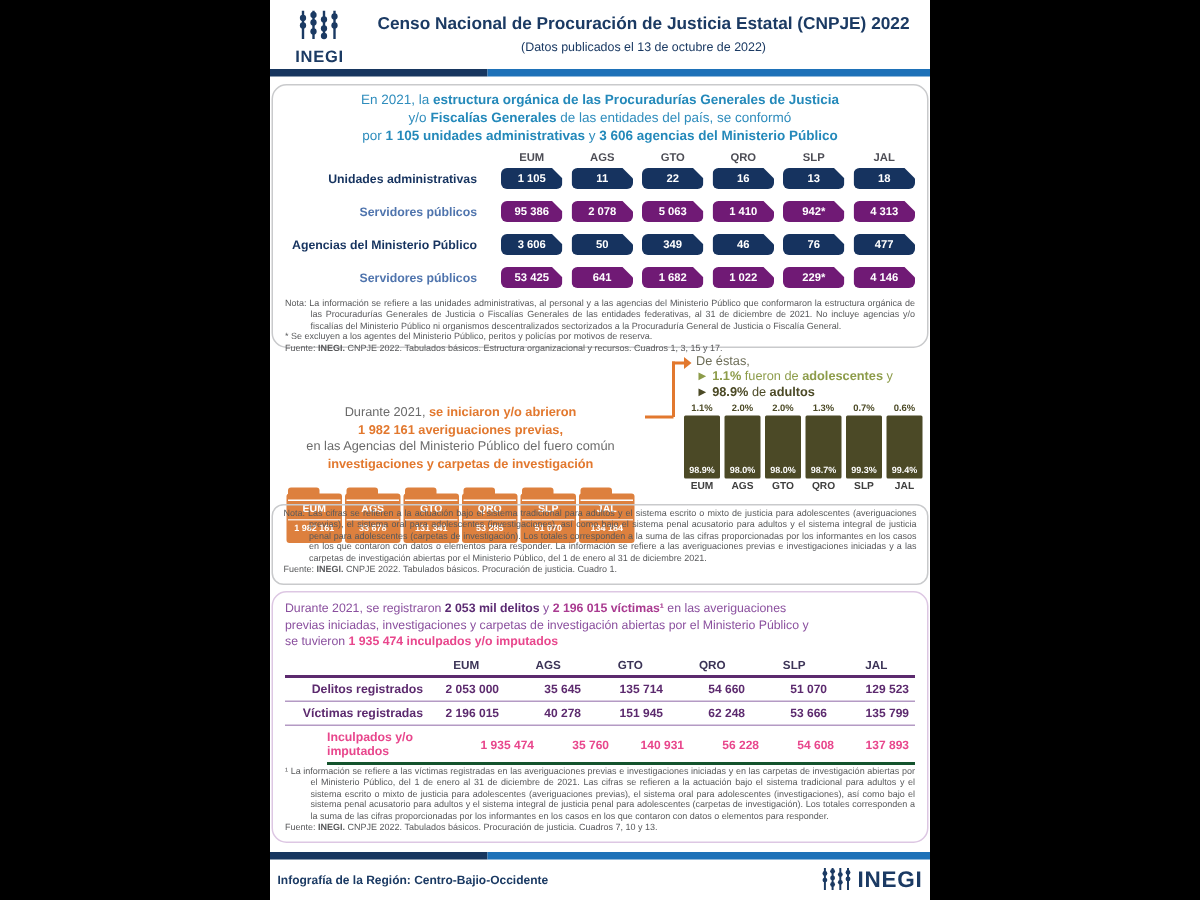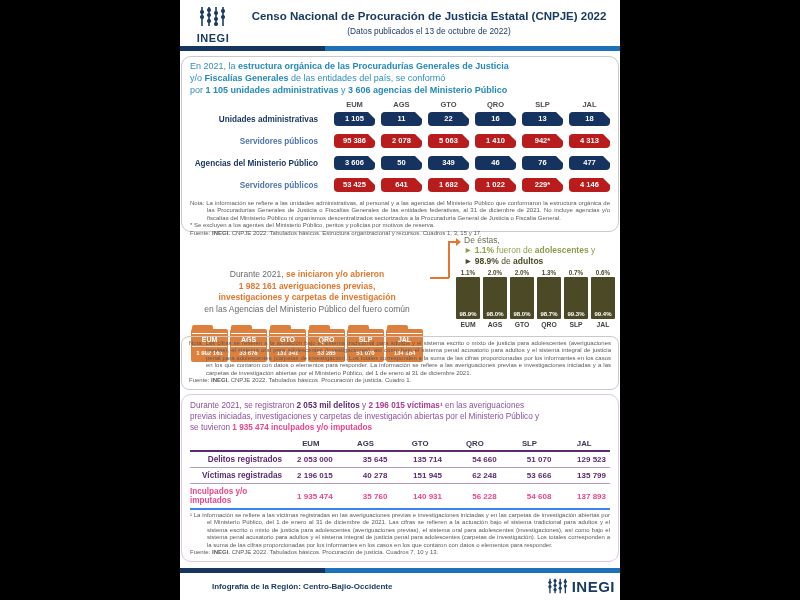--- a/index.html
+++ b/index.html
@@ -16,30 +16,30 @@
   .title{font-weight:bold;font-size:11.5px;color:#1b3a63;line-height:13px;}
   .subtitle{font-size:8.3px;color:#1b3a63;margin-top:3px;}
   .duobar{position:absolute;left:0;right:0;height:5px;display:flex;}
   .duobar .d1{width:33%;background:#17365f;}
   .duobar .d2{flex:1;background:#1e71b8;}
   .bar-top{top:46px;} .bar-bot{top:568px;}
 
   
   .sec1{position:absolute;top:56px;left:1px;right:1px;height:176px;border:1.5px solid #c9cacc;
         border-radius:10px;box-sizing:border-box;padding:3px 8px 0;}
-  .s1intro{font-size:9px;line-height:12px;white-space:nowrap;}
+  .s1intro{text-align:center;font-size:9px;line-height:12px;white-space:nowrap;}
   .tr{color:#2f8dbd;} .tb{color:#2489ba;font-weight:bold;}
   .t1row{display:grid;grid-template-columns:138px repeat(6,1fr);column-gap:6px;align-items:center;margin-bottom:8px;}
   .t1hdr{margin-top:4px;margin-bottom:3px;}
   .t1colh{text-align:center;font-weight:bold;font-size:7.5px;color:#4d4d55;}
   .t1label{text-align:right;padding-right:10px;font-weight:bold;font-size:8.2px;line-height:9px;}
   .t1label.dark{color:#16335f;} .t1label.light{color:#4f74ad;}
   .tagcell{height:14px;line-height:14px;text-align:center;color:#fff;font-weight:bold;font-size:7.5px;
            border-radius:4px;clip-path:polygon(0 0,calc(100% - 7px) 0,100% 7px,100% 100%,0 100%);}
-  .tagcell.dark{background:#16335f;} .tagcell.light{background:#b91c1c;}
+  .tagcell.dark{background:#16335f;} .tagcell.light{background:#701a75;}
   .note{font-size:6px;line-height:7.4px;color:#58595b;text-align:justify;}
   .hang{padding-left:17px;text-indent:-17px;}
   .src b{font-weight:bold;}
   .mt2{margin-top:2px;}
 
   
   .sec2{position:absolute;top:234px;left:0;right:0;height:100px;}
   .s2left{position:absolute;left:0;top:2px;width:254px;text-align:center;margin-top:33px;}
   .s2line{font-size:8.5px;line-height:11.5px;white-space:nowrap;}
   .gy{color:#6a6a6a;} .ob{color:#e2782e;font-weight:bold;}
@@ -76,29 +76,29 @@
   .sec3{position:absolute;top:394px;left:1px;right:1px;height:168px;border:1.5px solid #ddc7e3;
         border-radius:10px;box-sizing:border-box;padding:5px 8px 0;}
   .s3intro{text-align:left;font-size:8.2px;line-height:11px;white-space:nowrap;}
   .pr{color:#8a4f9e;} .pb{color:#5b2a72;font-weight:bold;} .vb{color:#a93a90;font-weight:bold;}
   .kb{color:#e8468c;font-weight:bold;}
   .t3grid{margin-top:3px;}
   .t3row{display:grid;grid-template-columns:92px repeat(6,1fr);column-gap:3px;align-items:center;padding:3px 0;}
   .t3colh{text-align:center;font-weight:bold;font-size:7.8px;color:#3c3457;}
   .t3hdr{border-bottom:2px solid #5c2a6e;padding-bottom:2px;}
   .t3row.thin{border-bottom:1px solid #b49ac4;}
-  .t3body .t3row:last-child{border-bottom:2px solid #3b82f6;}
+  .t3body .t3row:last-child{border-bottom:2px solid #14532d;margin-left:28px;}
   .t3label{font-weight:bold;font-size:8.2px;line-height:9px;}
   .t3val{text-align:right;font-weight:bold;font-size:8px;padding-right:4px;}
   .t3row.purple .t3label,.t3row.purple .t3val{color:#5c2a6e;text-align:right;}
   .t3row.pink .t3label,.t3row.pink .t3val{color:#e8468c;}
 
   
   .footer{position:absolute;top:576px;left:5px;right:5px;height:20px;display:flex;
-          justify-content:space-between;align-items:center;margin-left:27px;}
+          justify-content:space-between;align-items:center;}
   .fcap{font-weight:bold;font-size:8px;color:#1b3a63;}
   .flogo{display:flex;align-items:center;gap:3px;}
   .flogo .lg-txt{font-weight:bold;font-size:15px;color:#1b3a63;letter-spacing:.5px;}
 </style>
 </head>
 <body>
 
 <div class="stage">
   <div class="page">
 
@@ -189,22 +189,22 @@
         </div>
       <div class="note hang">Nota: La información se refiere a las unidades administrativas, al personal y a las agencias del Ministerio Público que conformaron la estructura orgánica de las Procuradurías Generales de Justicia o Fiscalías Generales de las entidades federativas, al 31 de diciembre de 2021. No incluye agencias y/o fiscalías del Ministerio Público ni organismos descentralizados sectorizados a la Procuraduría General de Justicia o Fiscalía General.</div>
       <div class="note">* Se excluyen a los agentes del Ministerio Público, peritos y policías por motivos de reserva.</div>
       <div class="note src"><span>Fuente: </span><b>INEGI.</b><span> CNPJE 2022. Tabulados básicos. Estructura organizacional y recursos. Cuadros 1, 3, 15 y 17.</span></div>
     </div>
 
     <div class="sec2">
       <div class="s2left">
         <div class="s2line"><span class="gy">Durante 2021, </span><span class="ob">se iniciaron y/o abrieron</span></div>
         <div class="s2line"><span class="ob">1 982 161 averiguaciones previas,</span></div>
+        <div class="s2line"><span class="gy">en las Agencias del Ministerio Público del fuero común</span></div>
         <div class="s2line"><span class="ob">investigaciones y carpetas de investigación</span></div>
-        <div class="s2line"><span class="gy">en las Agencias del Ministerio Público del fuero común</span></div>
         <div class="folders">
             <div class="folder">
               <div class="fstrip"></div>
               <div class="fname">EUM</div>
               <div class="fval">1 982 161</div>
             </div>
             <div class="folder">
               <div class="fstrip"></div>
               <div class="fname">AGS</div>
               <div class="fval">33 678</div>

